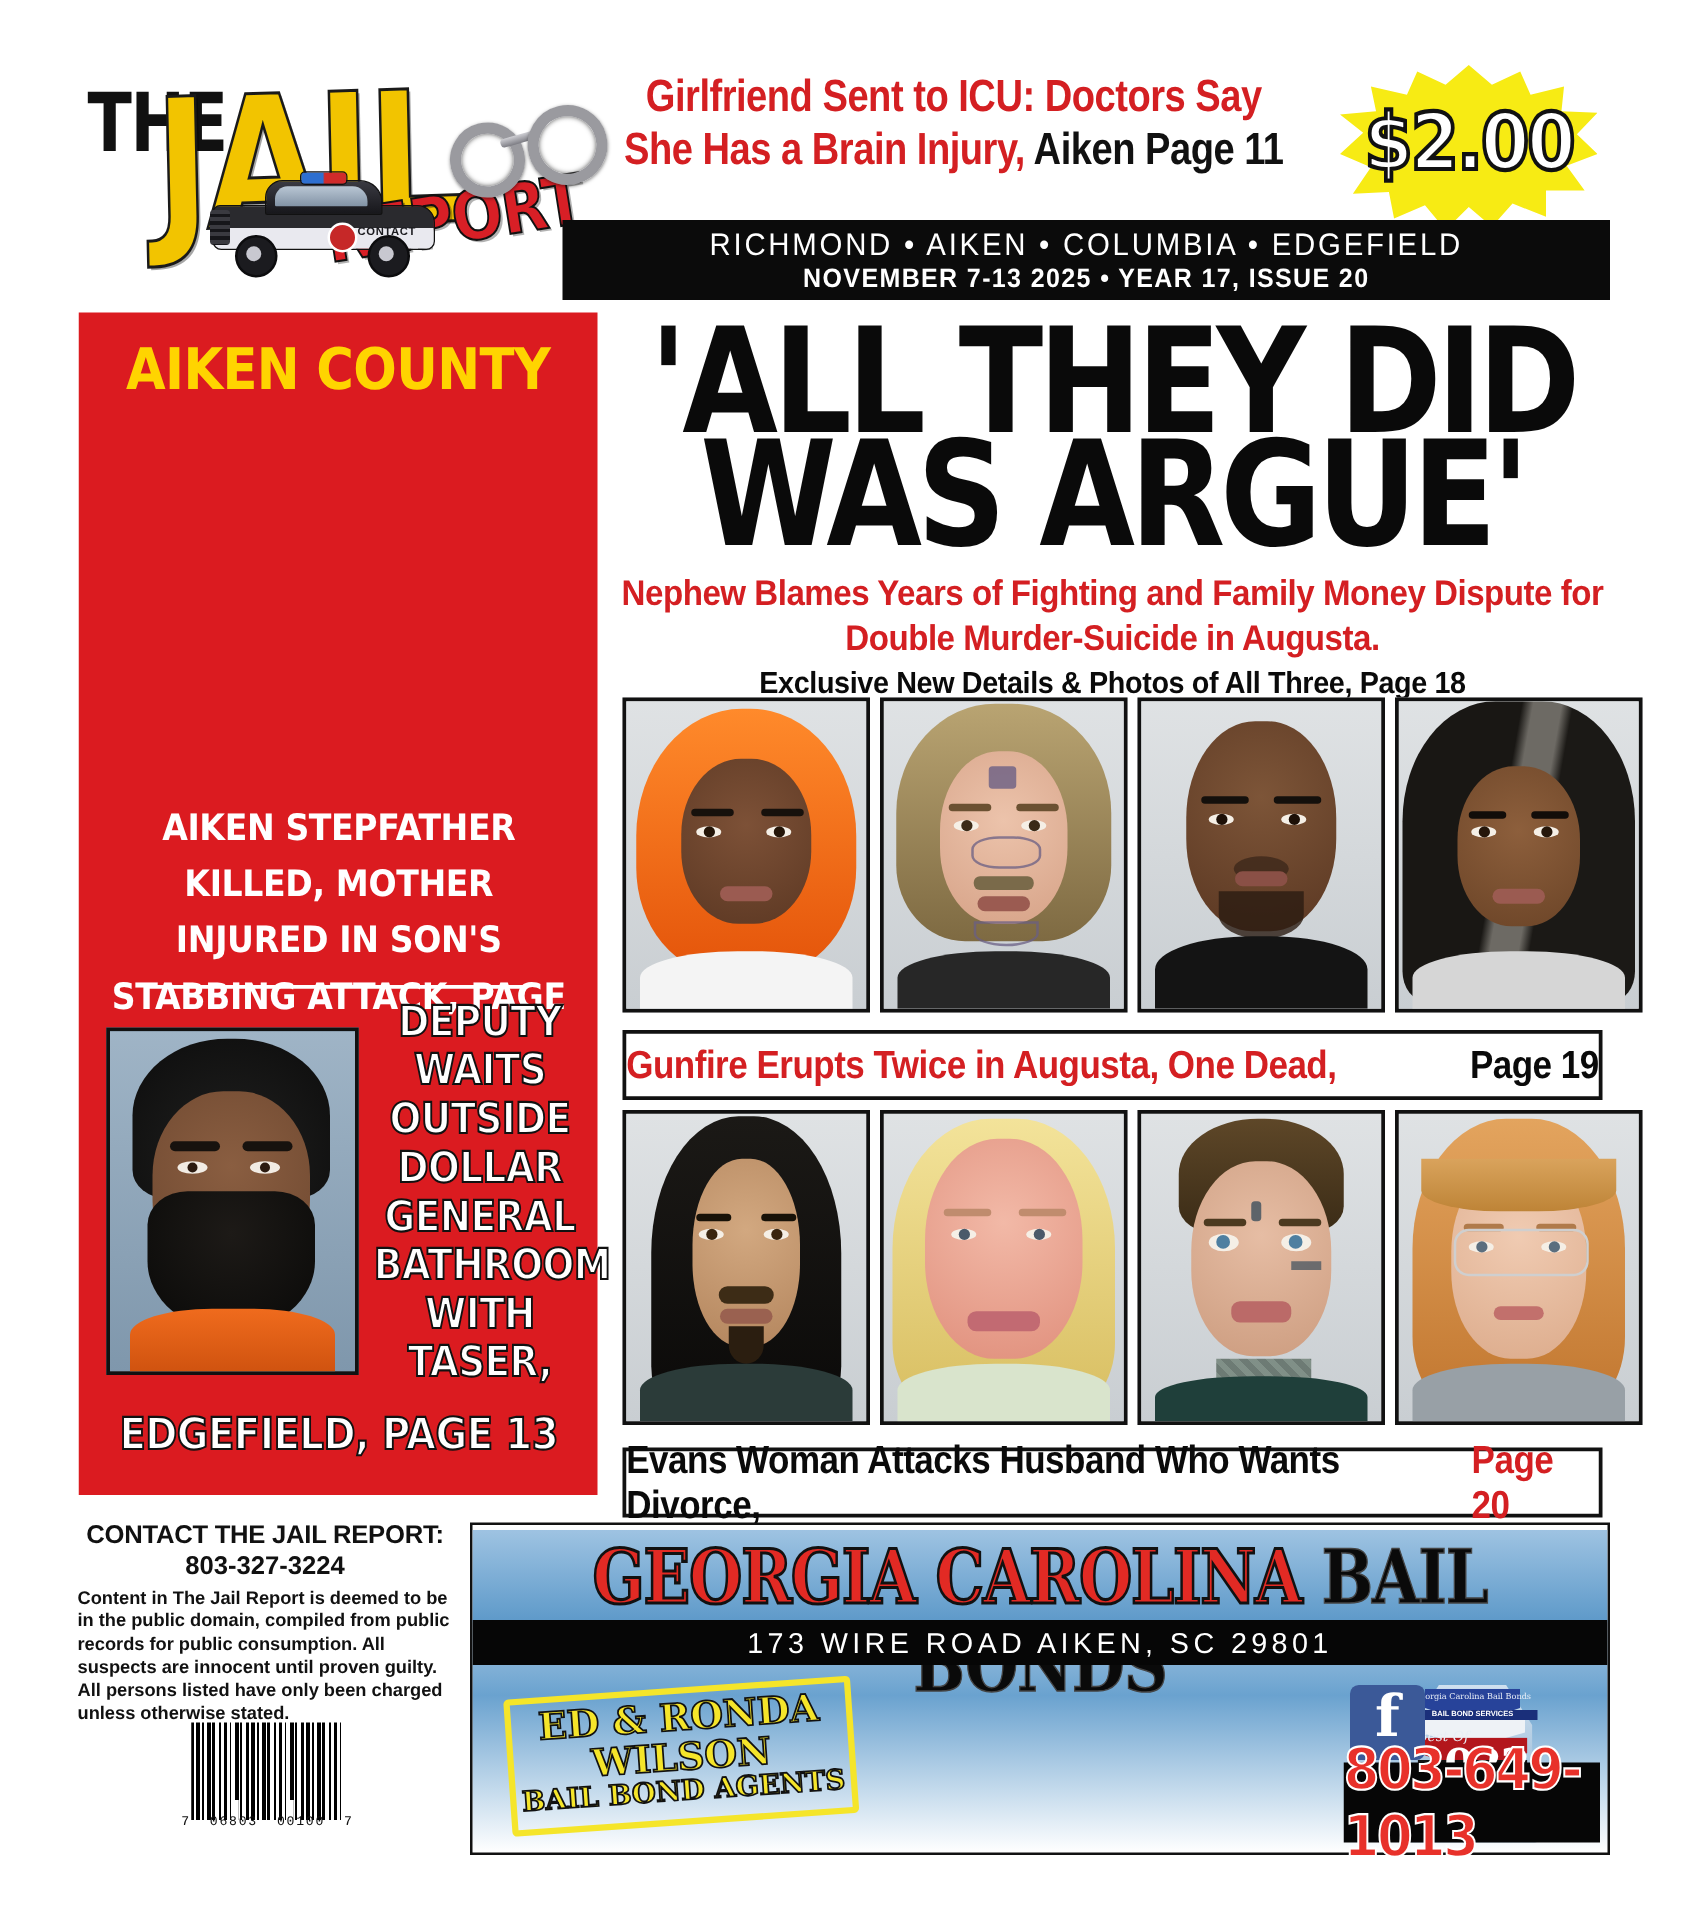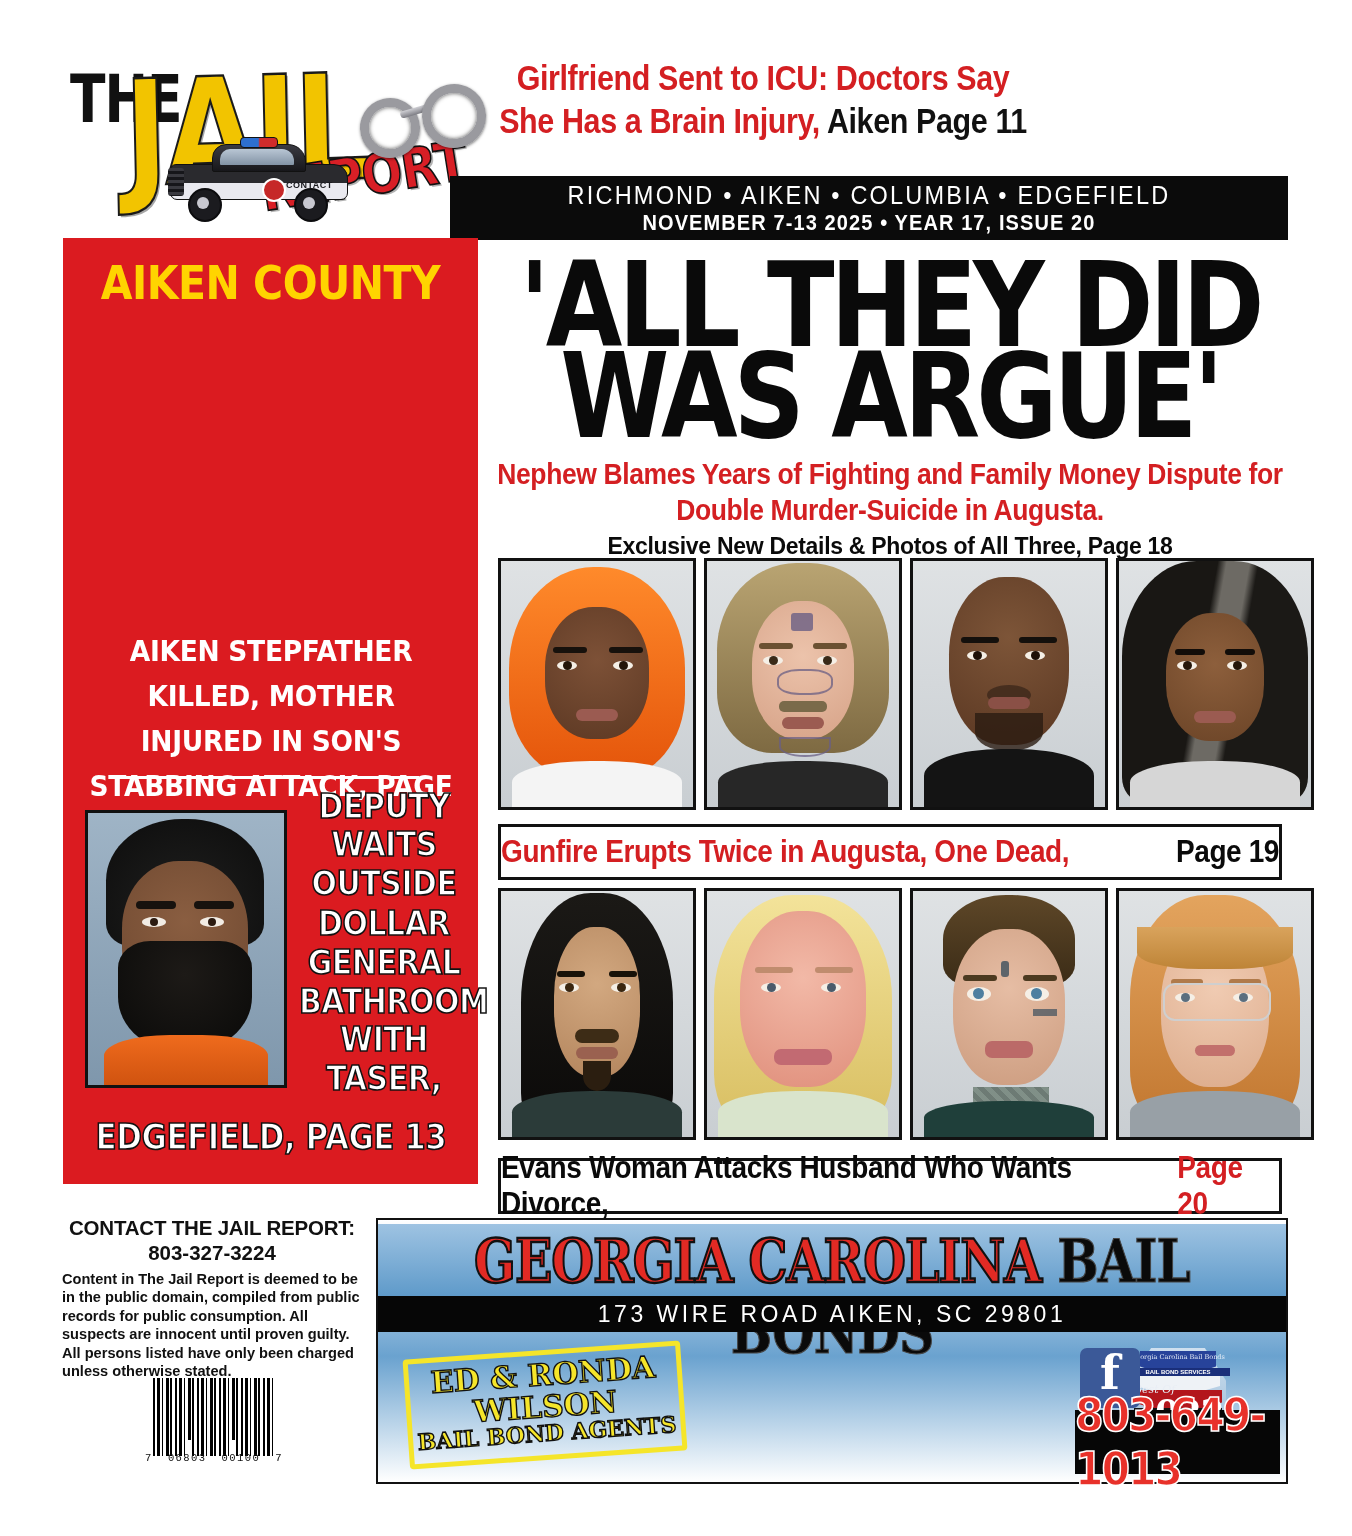--- a/index.html
+++ b/index.html
@@ -85,21 +85,21 @@
 
   
   .blackbar{position:absolute;left:450px;top:176px;width:838px;height:64px;
     background:#0b0b0b;color:#fff;text-align:center;}
   .bb1{padding-top:6px;font-size:23.5px;letter-spacing:2.2px;
     font-family:"Liberation Sans",sans-serif;transform:scaleY(1.06);}
   .bb2{font-size:20px;font-weight:bold;letter-spacing:1.1px;margin-top:3px;
     transform:scaleY(1.06);}
 
   
-  .sidebar{position:absolute;left:63px;top:238px;width:415px;height:946px;
+  .sidebar{position:absolute;left:63px;top:250px;width:415px;height:946px;
     background:#DB1B20;}
   .sb-head{text-align:center;color:#FFD400;font-size:41px;font-weight:bold;
     padding-top:20px;letter-spacing:-.5px;font-family:"DejaVu Sans",sans-serif;
     transform:scaleY(1.12);}
   .victim-frame{position:absolute;left:34px;top:78px;width:345px;height:310px;
     border:3px solid #111;overflow:hidden;background:#b8c3cc;}
   .vf-sky{position:absolute;left:0;top:0;width:100%;height:46%;
     background:linear-gradient(#c9d6e2,#aebecd);}
   .vf-trees{position:absolute;left:0;top:40%;width:100%;height:12%;
     background:repeating-linear-gradient(90deg,#3f5b3a 0 4px,#56714d 4px 9px);}
@@ -305,20 +305,24 @@
 
   <div class="promo">
     <div class="promo-l">
       <span class="promo-red">Girlfriend Sent to ICU: Doctors Say</span>
     </div>
     <div class="promo-l">
       <span class="promo-red">She Has a Brain Injury,</span><span class="promo-blk"> Aiken Page 11</span>
     </div>
   </div>
 
+  <div class="starburst">
+    <div class="sb-shape"></div>
+    <div class="sb-text">$2.00</div>
+  </div>
 
   <div class="blackbar">
     <div class="bb1">RICHMOND • AIKEN • COLUMBIA • EDGEFIELD</div>
     <div class="bb2">NOVEMBER 7-13 2025 • YEAR 17, ISSUE 20</div>
   </div>
 
   <div class="sidebar">
     <div class="sb-head">AIKEN COUNTY</div>
 
 

